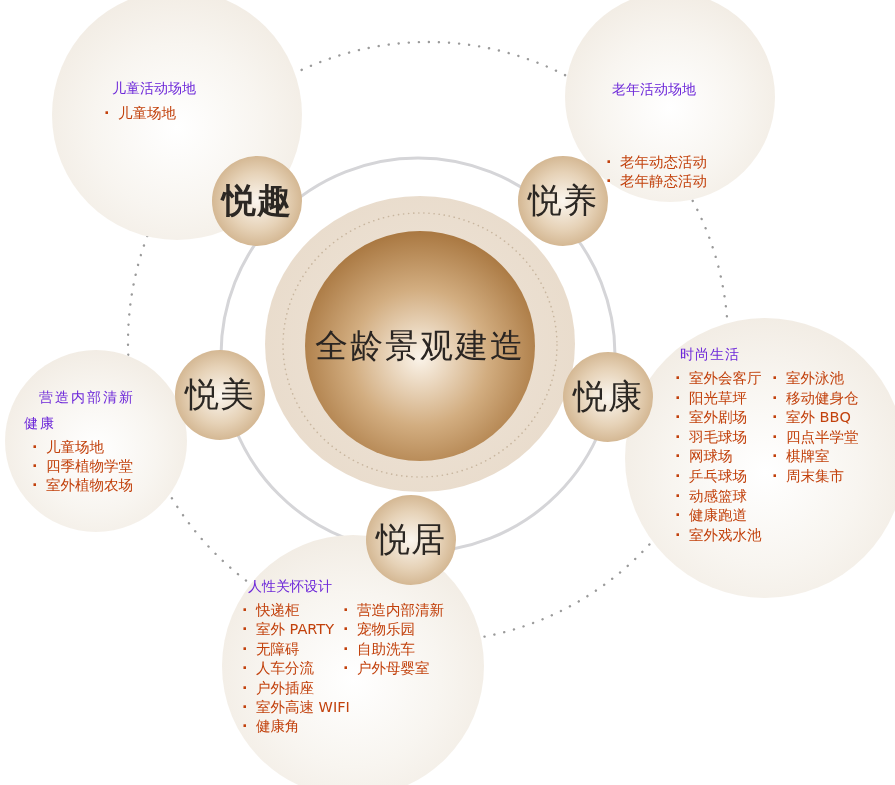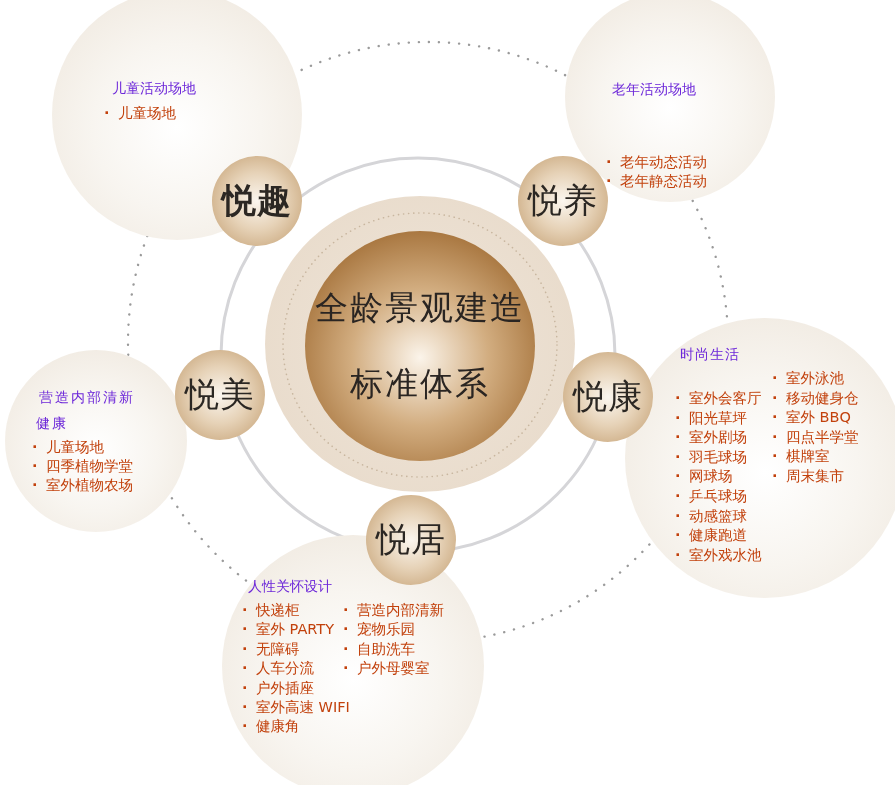--- a/index.html
+++ b/index.html
@@ -38,50 +38,49 @@
 <div class="bubble" style="left:5px;top:350px;width:182px;height:182px;"></div>
 <div class="bubble" style="left:625px;top:318px;width:280px;height:280px;"></div>
 <div class="bubble" style="left:222px;top:535px;width:262px;height:262px;"></div>
 
 <div class="outer-ring" style="left:265px;top:196px;width:310px;height:296px;"></div>
 <svg class="lines" width="895" height="785">
   <ellipse cx="420" cy="345" rx="137" ry="132" fill="none" stroke="#c8b69f" stroke-width="1.6" stroke-dasharray="0.1 5" stroke-linecap="round"></ellipse>
 </svg>
 <div class="core" style="left:305px;top:231px;width:230px;height:230px;">
   <div>全龄景观建造</div>
-  <div>标准体系</div>
 </div>
 
 <div class="node" style="left:212px;top:156px;width:90px;height:90px;font-weight:bold;">悦趣</div>
 <div class="node" style="left:518px;top:156px;width:90px;height:90px;text-align:center;">悦养</div>
 <div class="node" style="left:175px;top:350px;width:90px;height:90px;">悦美</div>
 <div class="node" style="left:563px;top:352px;width:90px;height:90px;">悦康</div>
 <div class="node" style="left:366px;top:495px;width:90px;height:90px;">悦居</div>
 
 <div class="ttl" style="left:112px;top:80px;">儿童活动场地</div>
 <ul class="items" style="left:104px;top:104px;">
   <li>儿童场地</li>
 </ul>
 
 <div class="ttl" style="left:612px;top:81px;">老年活动场地</div>
 <ul class="items" style="left:606px;top:105px;margin-top:48px;">
   <li>老年动态活动</li>
   <li>老年静态活动</li>
 </ul>
 
 <div class="ttl" style="left:27px;top:389px;letter-spacing:2px;margin-left:12px;">营造内部清新</div>
-<div class="ttl" style="left:36px;top:415px;letter-spacing:2px;text-align:center;">健康</div>
+<div class="ttl" style="left:24px;top:415px;letter-spacing:2px;text-align:center;">健康</div>
 <ul class="items" style="left:32px;top:438px;">
   <li>儿童场地</li>
   <li>四季植物学堂</li>
   <li>室外植物农场</li>
 </ul>
 
 <div class="ttl" style="left:680px;top:346px;letter-spacing:1px;">时尚生活</div>
-<ul class="items" style="left:675px;top:389px;line-height:19.6px;">
+<ul class="items" style="left:675px;top:369px;line-height:19.6px;">
   <li>室外会客厅</li>
   <li>阳光草坪</li>
   <li>室外剧场</li>
   <li>羽毛球场</li>
   <li>网球场</li>
   <li>乒乓球场</li>
   <li>动感篮球</li>
   <li>健康跑道</li>
   <li>室外戏水池</li>
 </ul>

